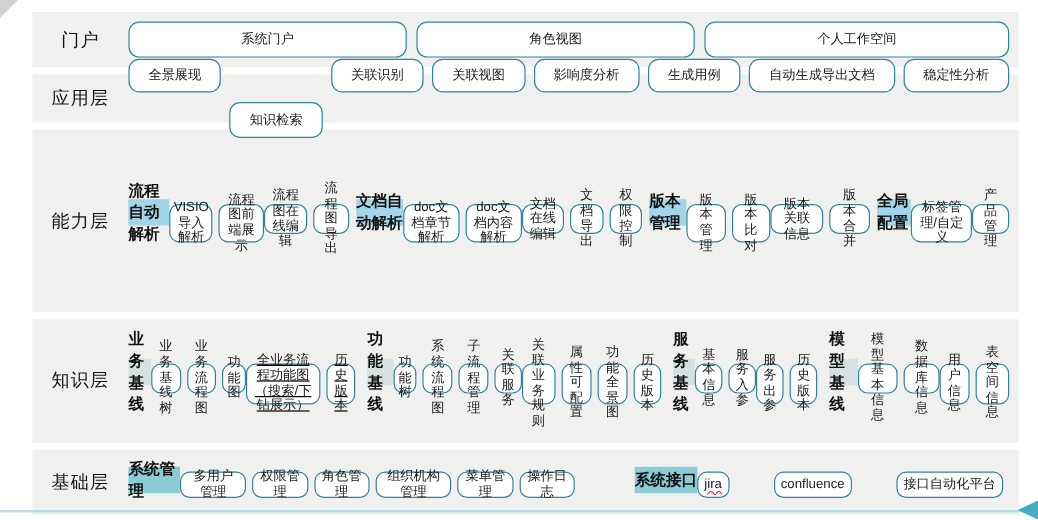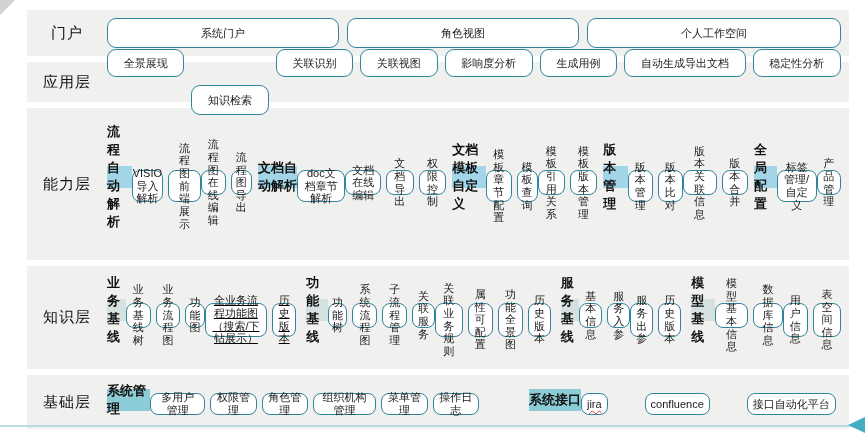--- a/index.html
+++ b/index.html
@@ -135,36 +135,26 @@
             </div>
             <div class="g-row" style="height: 25px;">
               <div class="btn">流程图在线编辑</div>
               <div class="btn">流程图导出</div>
             </div>
           </div>
           <div class="group" style="flex-grow: 26; flex-basis: 0px;">
             <div class="g-header hdr-capability">文档自动解析</div>
             <div class="g-row" style="height: 32px;">
               <div class="btn">doc文档章节解析</div>
+              <div class="btn">doc文档内容解析</div>
             </div>
             <div class="g-row" style="height: 25px;">
               <div class="btn">文档在线编辑</div>
               <div class="btn">文档导出</div>
               <div class="btn">权限控制</div>
-            </div>
-          </div>
-          <div class="group" style="flex-grow: 20; flex-basis: 0px;">
-            <div class="g-header hdr-capability">文档模板自定义</div>
-            <div class="g-row" style="height: 32px;">
-              <div class="btn">模板章节配置</div>
-              <div class="btn">模板查询</div>
-            </div>
-            <div class="g-row" style="height: 25px;">
-              <div class="btn">模板引用关系</div>
-              <div class="btn">模板版本管理</div>
             </div>
           </div>
           <div class="group" style="flex-grow: 20; flex-basis: 0px;">
             <div class="g-header hdr-capability">版本管理</div>
             <div class="g-row" style="height: 32px;">
               <div class="btn">版本管理</div>
               <div class="btn">版本比对</div>
             </div>
             <div class="g-row" style="height: 25px;">
               <div class="btn">版本关联信息</div>

